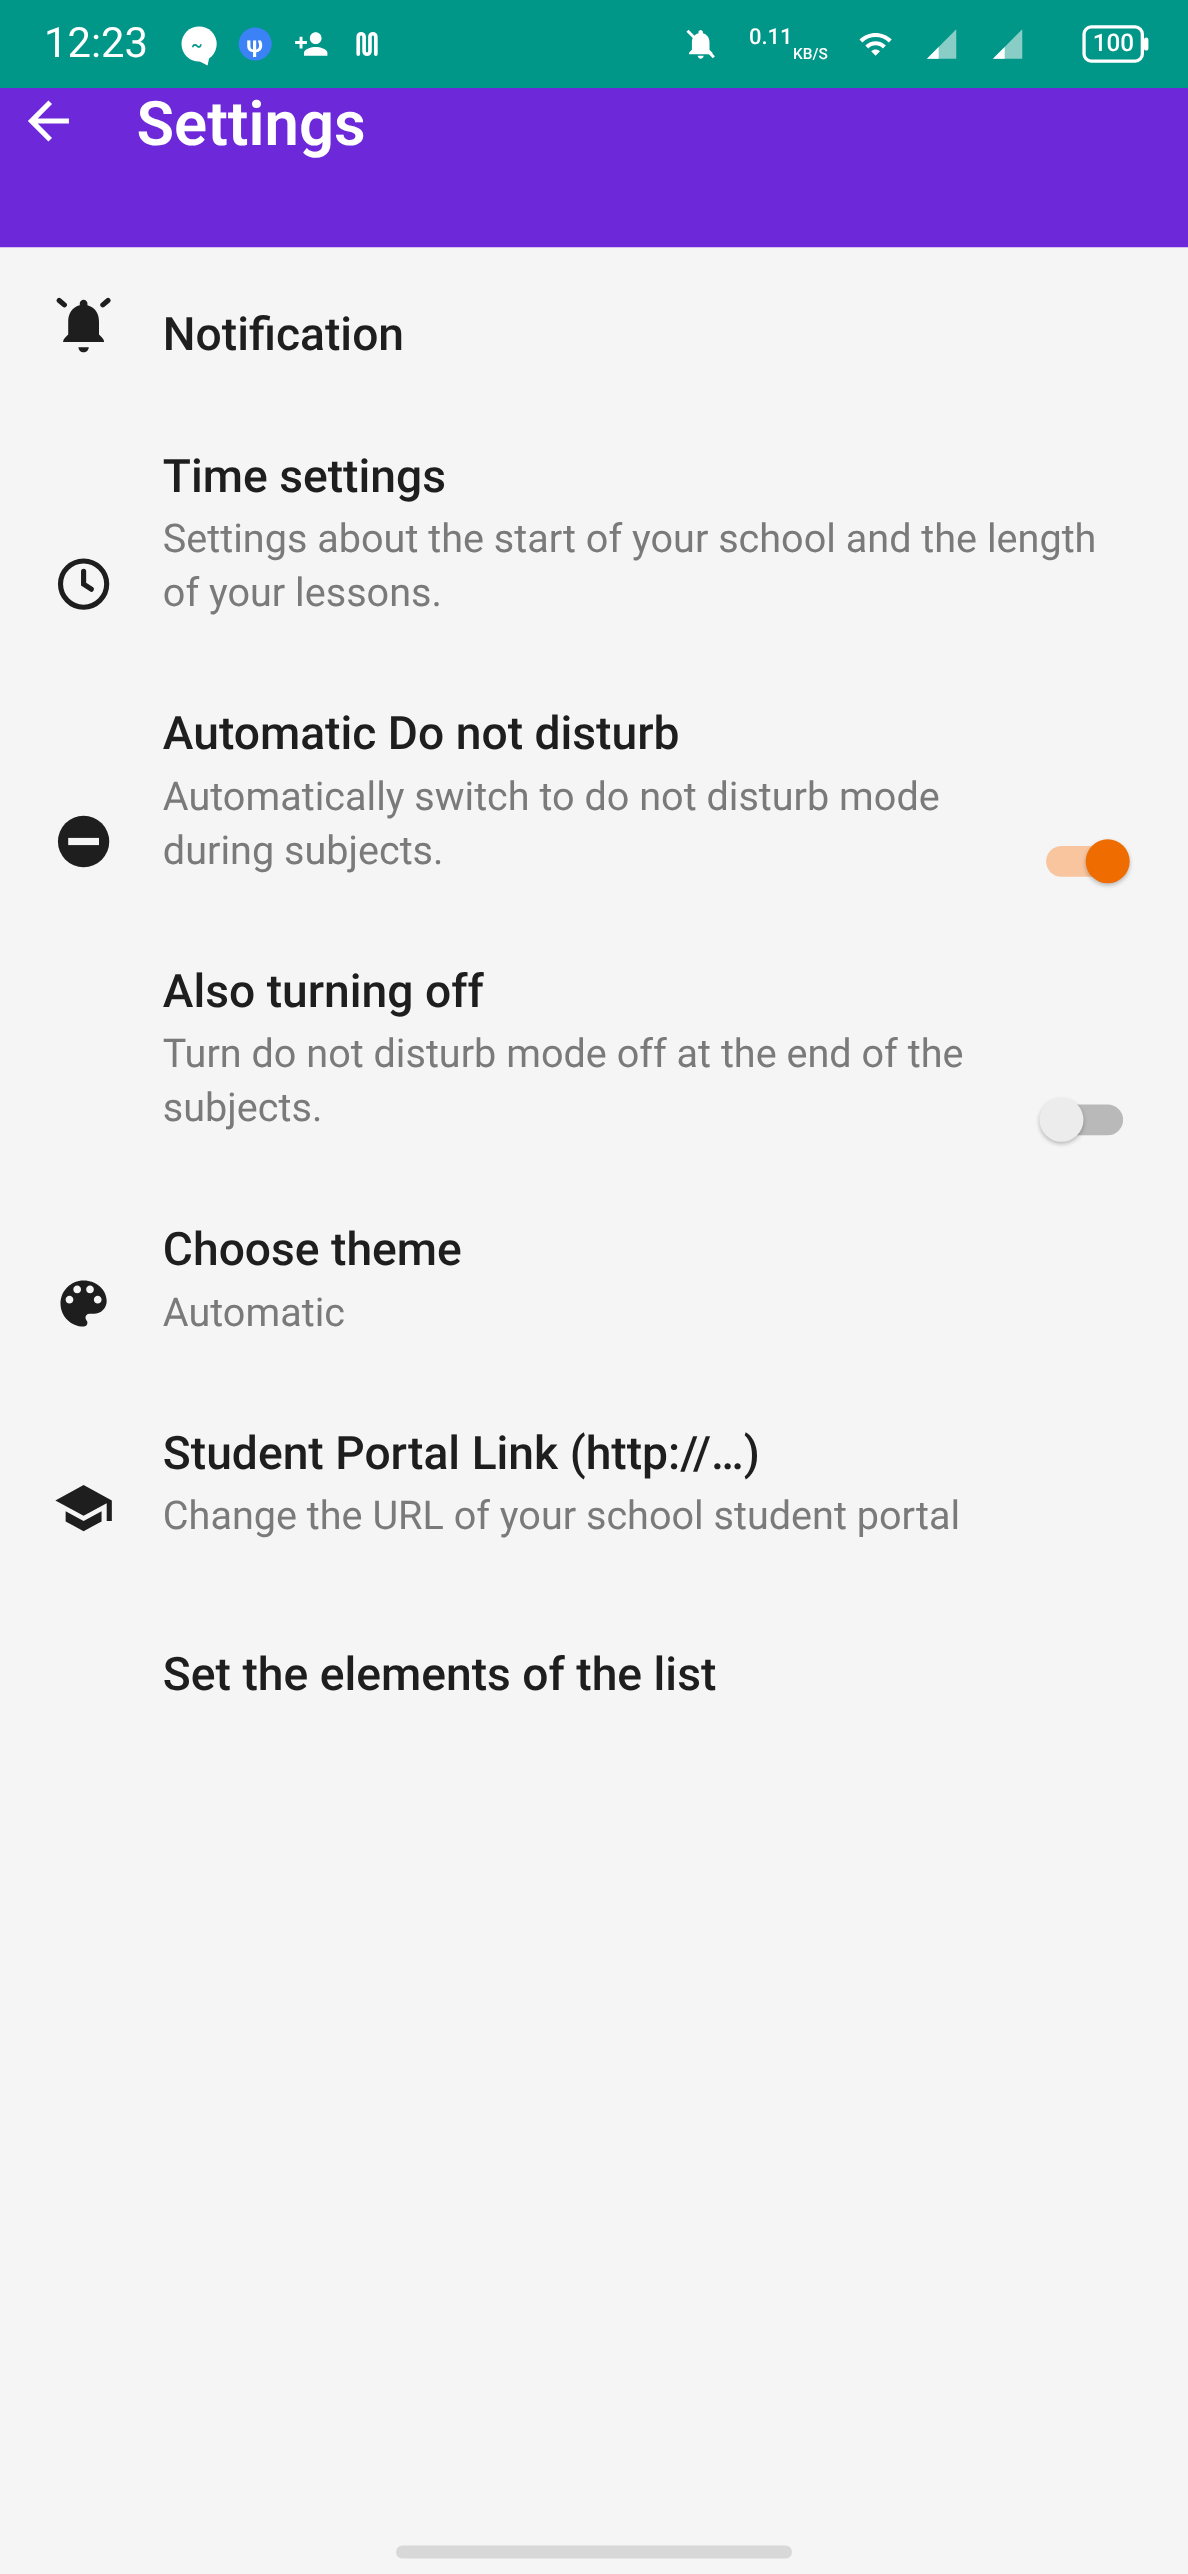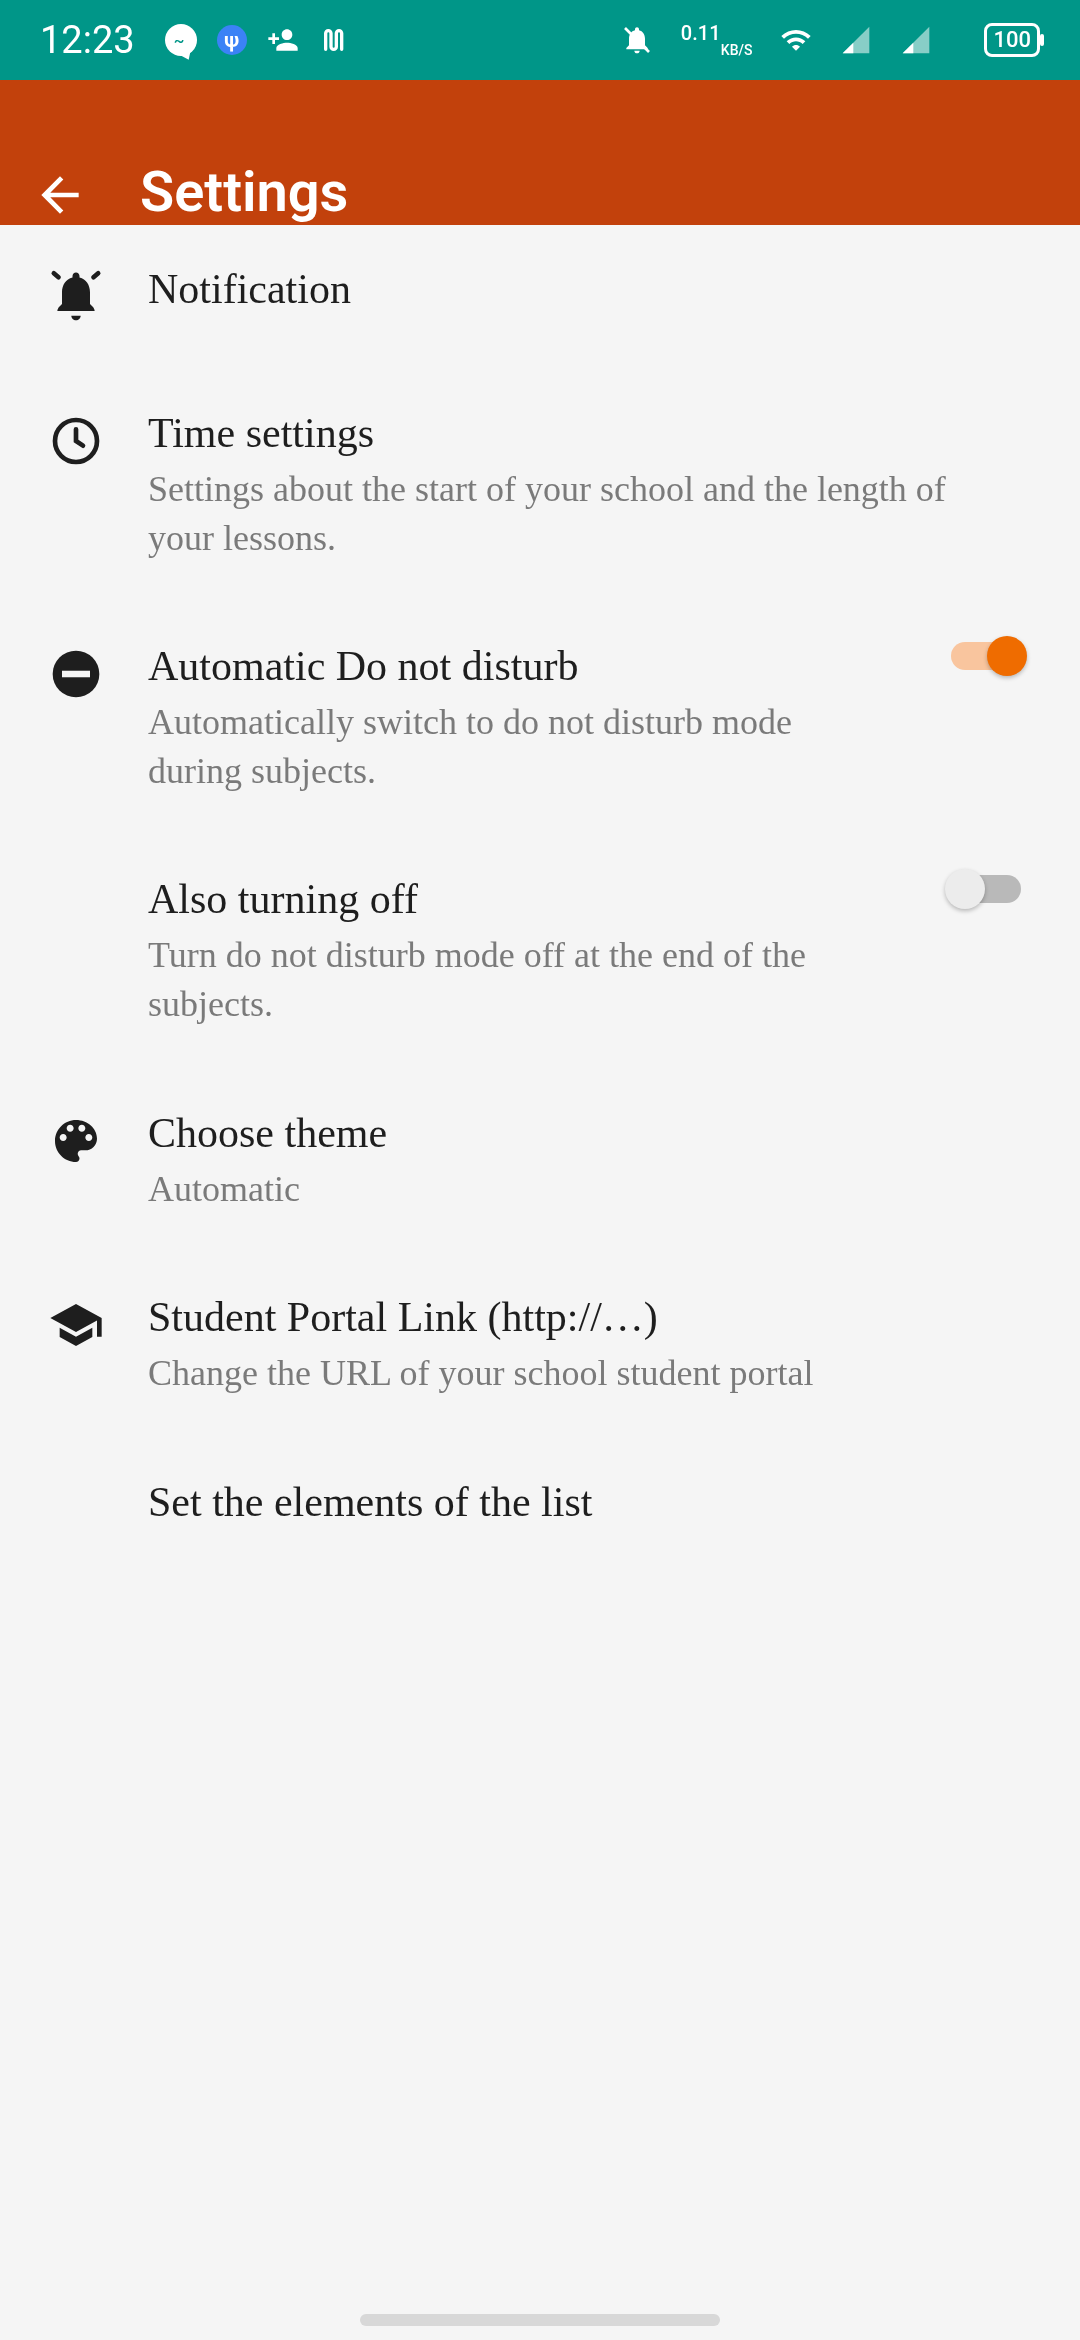--- a/index.html
+++ b/index.html
@@ -26,38 +26,37 @@
   .msg-bubble .bolt { position: absolute; left: 9px; top: 7px; font-size: 16px; color: #009688; }
   .blue-circle { width: 30px; height: 30px; border-radius: 50%; background: #3b82f6; color: #fff; display: flex; align-items: center; justify-content: center; font-size: 20px; font-weight: 700; }
   .net-speed { font-size: 20px; line-height: 1; text-align: left; }
   .net-speed .sub { font-size: 14px; display: block; padding-left: 40px; }
   .batt { border: 3px solid #fff; border-radius: 8px; padding: 0 6px; font-size: 22px; line-height: 28px; position: relative; margin-left: 24px; }
   .batt::after { content: ""; position: absolute; right: -7px; top: 8px; width: 4px; height: 12px; background: #fff; border-radius: 2px; }
 
   
   .app-bar {
     height: 145px;
-    background: #c2410c;
+    background: #6d28d9;
     color: #ffffff;
     display: flex;
-    align-items: flex-end;
-    padding: 0 30px;
+    align-items: flex-start;
+    padding: 0 14px;
     gap: 50px;
   }
   .back-arrow { width: 60px; height: 60px; display: flex; align-items: center; justify-content: center; }
   .app-title { font-size: 56px; font-weight: 600; }
 
   
   .settings-list { background: #f5f5f5; }
   .row {
     display: flex;
     padding: 40px 44px 40px 44px;
-    align-items: flex-start;
+    align-items: flex-end;
     gap: 40px;
-    font-family: Liberation Serif, serif;
   }
   .row .icon-cell {
     width: 64px;
     min-width: 64px;
     height: 64px;
     display: flex;
     align-items: center;
     justify-content: center;
   }
   .row .text-cell { flex: 1; padding-right: 20px; }

